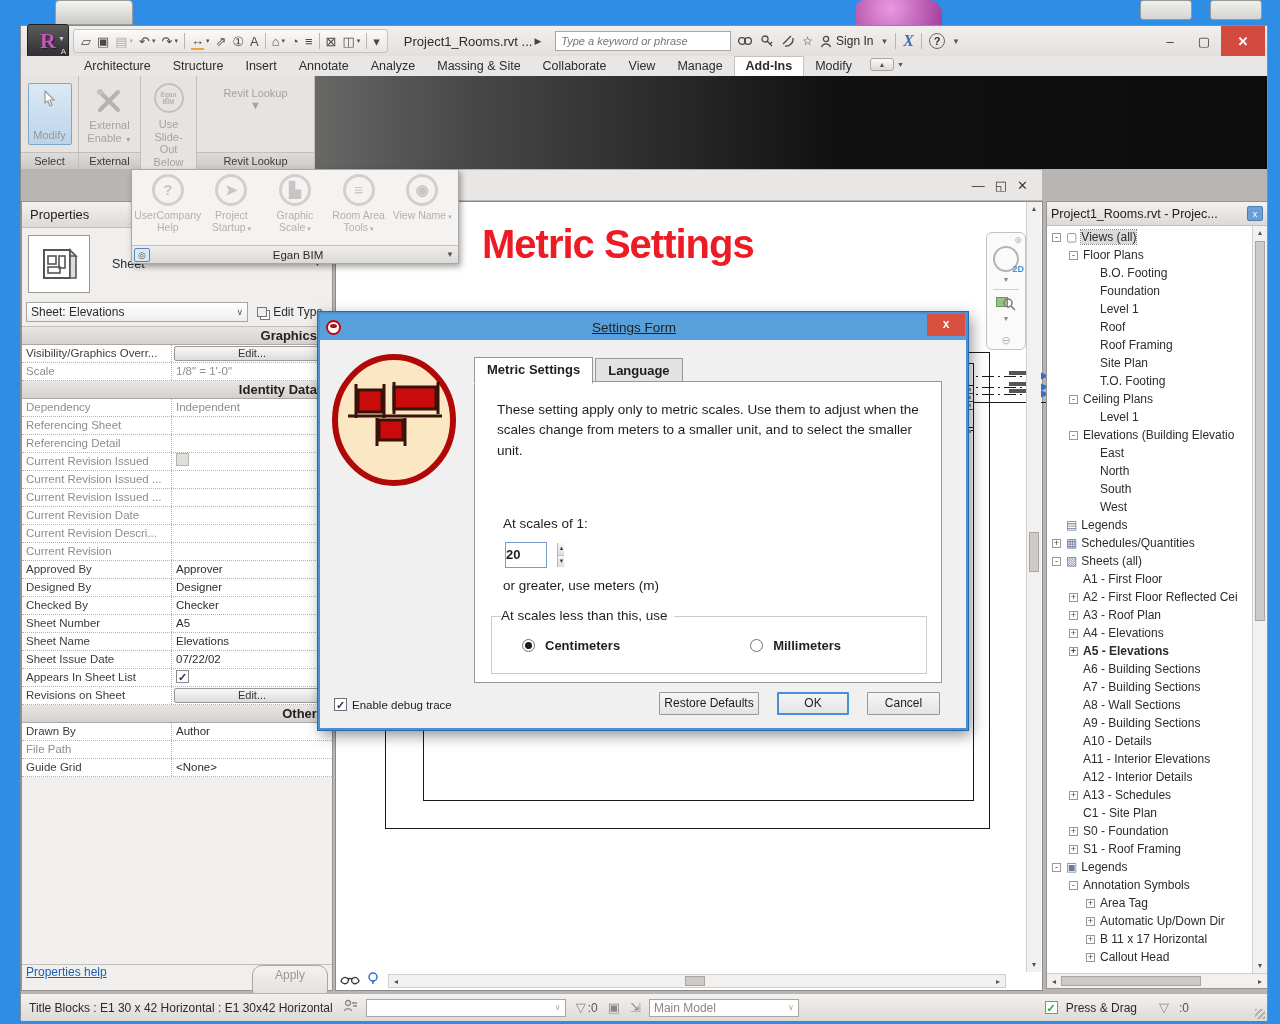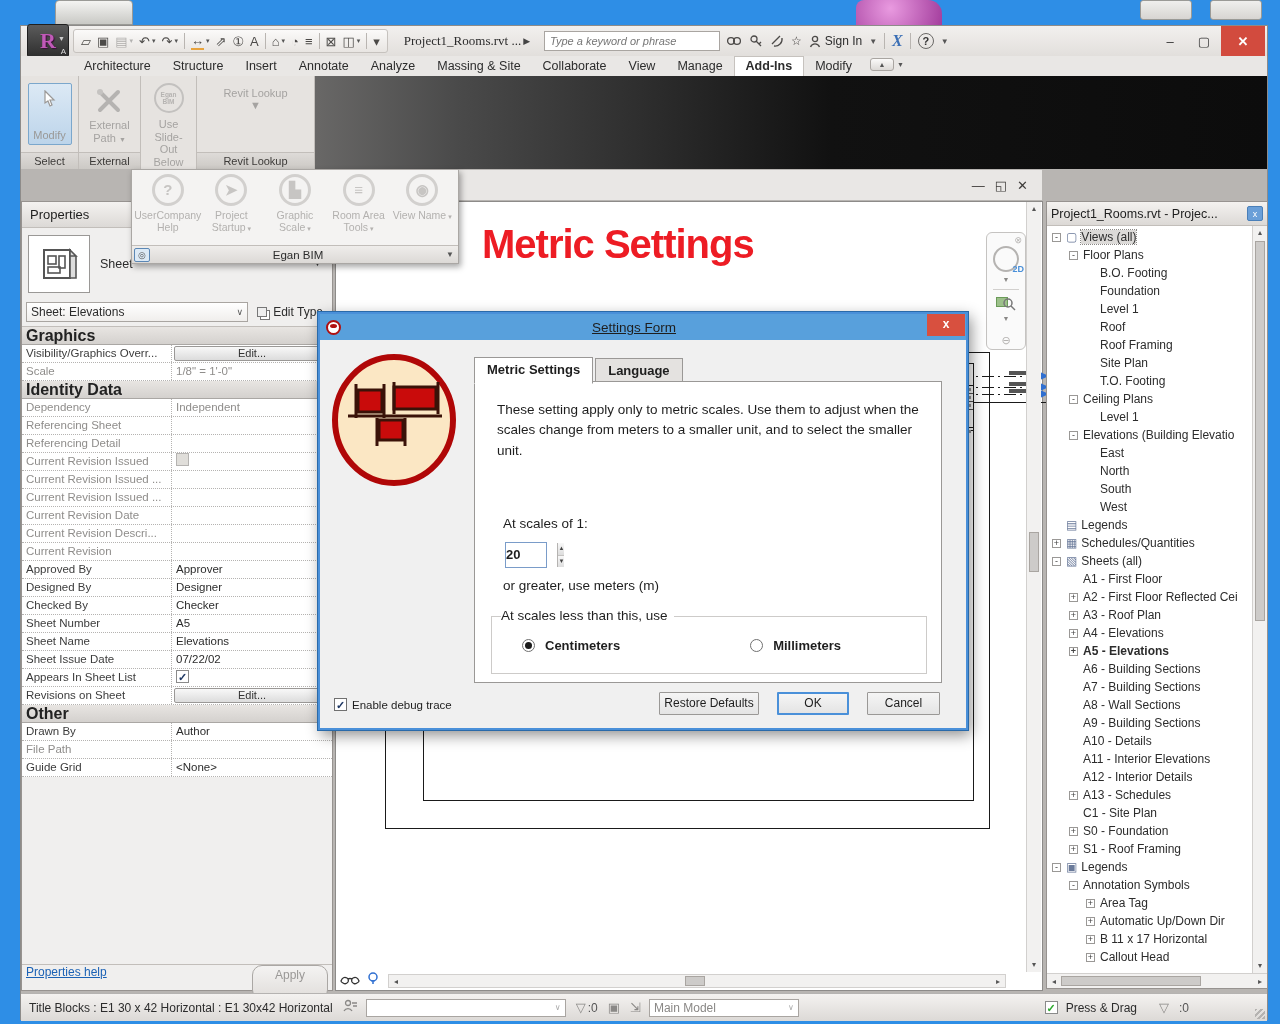--- a/index.html
+++ b/index.html
@@ -20,21 +20,21 @@
   .appbtn .rglyph { font-family:"Liberation Serif", serif; font-size:22px; font-weight:bold; color:#c05ab8; text-shadow:1px 1px 1px #3a0f38; }
   .appbtn .acorner { position:absolute; right:2px; bottom:1px; font-size:8px; color:#ddd; }
   .appbtn .rcaret { position:absolute; right:3px; top:10px; font-size:7px; color:#ccc; }
   .qat { display:flex; align-items:center; height:24px; background:linear-gradient(#fbfaf9,#e8e5e2); border:1px solid #c6c2be; border-radius:3px; padding:0 4px; }
   .qat-item { display:flex; align-items:center; height:20px; padding:0 3px; color:#4c4a48; font-size:13px; cursor:default; }
   .qat-item.dim { opacity:.4; }
   .qat-item.caret::after { content:"▾"; font-size:7px; color:#555; margin-left:2px; }
   .qat-item.accent .g { border-bottom:2px solid #e8a33d; }
   .qat-item.sep { width:1px; height:16px; background:#b9b5b1; padding:0; margin:0 3px; }
   .title-arrow { font-size:9px; color:#444; margin:0 6px 0 2px; }
-  .title-text { font-size:13px; color:#2c2c2c; margin-left:16px; white-space:nowrap;font-family:Liberation Serif, serif; }
+  .title-text { font-size:13px; color:#2c2c2c; margin-left:16px; white-space:nowrap; }
   .searchbox { width:176px; height:20px; margin-left:8px; border:1px solid #a9a5a1; background:#fff; font-style:italic; color:#8a8886; font-size:11px; padding:0 5px; font-family:"Liberation Sans", sans-serif; }
   .tb-icons { display:flex; align-items:center; margin-left:6px; gap:7px; color:#3c3a38; }
   .tb-icons svg { display:block; }
   .signin { display:flex; align-items:center; gap:4px; font-size:12px; color:#2c2c2c; }
   .tb-caret { font-size:8px; color:#555; }
   .tb-sep { width:1px; height:16px; background:#b9b5b1; }
   .xlogo { font-family:"Liberation Serif", serif; font-weight:bold; font-style:italic; font-size:16px; color:#3b6fb5; }
   .helpbtn { width:16px; height:16px; border:1px solid #6a6866; border-radius:50%; font-size:11px; font-weight:bold; text-align:center; line-height:14px; color:#333; }
   .winctrl { display:flex; margin-left:auto; margin-right:2px; height:100%; align-items:stretch; }
   .winbtn { width:34px; display:flex; align-items:center; justify-content:center; font-size:13px; color:#333; }
@@ -73,35 +73,35 @@
   .fly-caret { font-size:8px; color:#555; margin-right:4px; }
 
   
   .content { position:absolute; left:0; top:143px; width:100%; height:824px; background:#b8b5b2; }
 
   
   .props { position:absolute; left:0; top:32px; width:312px; height:790px; background:#f0efee; border:1px solid #979390; display:flex; flex-direction:column; }
   .props-header { height:26px; background:linear-gradient(#f4f2f0,#dcd9d6); font-size:13px; color:#1e1e1e; padding:5px 8px; border-bottom:1px solid #c2beba; }
   .type-selector { height:72px; background:#f0efee; display:flex; align-items:center; padding:6px; position:relative; }
   .type-thumb { width:62px; height:58px; background:#fff; border:1px solid #9a9896; display:flex; align-items:center; justify-content:center; }
-  .type-label { margin-left:10px; font-size:12.5px; color:#2c2c2c; }
+  .type-label { margin-left:22px; font-size:12.5px; color:#2c2c2c; }
   .type-caret { position:absolute; right:10px; top:30px; font-size:9px; color:#444; }
   .selector-row { display:flex; align-items:center; padding:2px 4px 4px; gap:4px; }
   .inst-combo { flex:1; height:20px; border:1px solid #a9a5a1; background:linear-gradient(#fff,#f0eeec); display:flex; align-items:center; padding:0 4px; font-size:12px; color:#2c2c2c; }
   .inst-combo .ccaret { margin-left:auto; font-size:9px; color:#555; }
   .edit-type-btn { height:20px; display:flex; align-items:center; gap:3px; padding:0 5px; font-size:12px; color:#2c2c2c; }
   .edit-type-icon { width:10px; height:10px; border:1px solid #777; background:#eee; box-shadow:3px 3px 0 -1px #fff, 3px 3px 0 0 #777; margin-right:3px; }
   .pgrid { flex:1; overflow:hidden; background:#f0efee; border-top:1px solid #c2beba; }
   .prow { display:flex; height:18px; background:#fff; border-bottom:1px dotted #b5b3b1; font-size:11.5px; align-items:center; }
   .plabel { width:150px; padding:0 4px; border-right:1px dotted #b5b3b1; color:#3c3c3c; overflow:hidden; white-space:nowrap; height:100%; line-height:17px; }
   .pval { flex:1; height:100%; line-height:17px; overflow:hidden; }
   .pvtext { padding:0 4px; white-space:nowrap; color:#2c2c2c; }
   .prow.dim .plabel, .prow.dim .pvtext { color:#8f8d8b; }
   .prow.section { background:linear-gradient(#e8e5e2,#d4d1ce); border-bottom:1px solid #aaa7a4; }
-  .prow.section .plabel { width:auto; flex:1; font-weight:bold; color:#222; border-right:none; font-size:16px; }
+  .prow.section .plabel { width:auto; flex:1; font-weight:bold; color:#222; border-right:none; font-size:13px;text-align:right; }
   .prow.section::after { content:"«"; transform:rotate(-90deg); color:#555; font-size:11px; padding-right:5px; }
   .prow.btnval .pvtext { display:block; margin:1px 2px; text-align:center; background:linear-gradient(#f8f8f8,#dcdcdc); border:1px solid #9a9896; border-radius:2px; font-size:11px; line-height:13px; color:#333; }
   .prow.checkval .pvtext, .prow.checkdis .pvtext { display:inline-block; width:13px; height:13px; border:1px solid #8a8a8a; background:#fff; font-size:11px; line-height:12px; padding:0; margin:0 0 0 4px; text-align:center; color:#1f3864; font-weight:bold; }
   .prow.checkdis .pvtext { background:#e0deda; border-color:#b5b3b1; }
   .props-footer { height:26px; display:flex; padding:0 4px; border-top:1px solid #c2beba; }
   .props-help { color:#1b62b5; text-decoration:underline; font-size:12px; }
   .apply-btn { margin-left:auto; width:76px; height:35px; background:linear-gradient(#f4f3f2,#e0ddda); border:1px solid #aaa7a4; border-radius:10px; color:#9a9896; font-size:12px; text-align:center; line-height:18px; }
 
   
   .canvas { position:absolute; left:314px; top:32px; width:708px; height:790px; background:#fff; border:1px solid #8d8b89; }
@@ -395,21 +395,21 @@
         </div>
         <div class="rstrip">Select</div>
       </div>
       <div class="rpanel" style="width:62px;">
         <div class="rbody">
           <div class="rtool">
             <svg class="ricon" width="28" height="26">
                 <path d="M4 22 L22 4 M4 4 L22 22" stroke="#b5b3b1" stroke-width="4" stroke-linecap="round" fill="none"></path>
                 <circle cx="4" cy="4" r="3" fill="#c5c3c1"></circle>
               </svg>
-            <span><span>External Path</span> <span class="rcaret2">▼</span></span>
+            <span><span>External Enable</span> <span class="rcaret2">▼</span></span>
           </div>
         </div>
         <div class="rstrip">External</div>
       </div>
       <div class="rpanel" style="width:56px;gap:32px;">
         <div class="rbody">
           <div class="rtool">
             <span class="ricon egan-badge">Egan BIM</span>
             <span>Use Slide-Out Below</span>
           </div>

